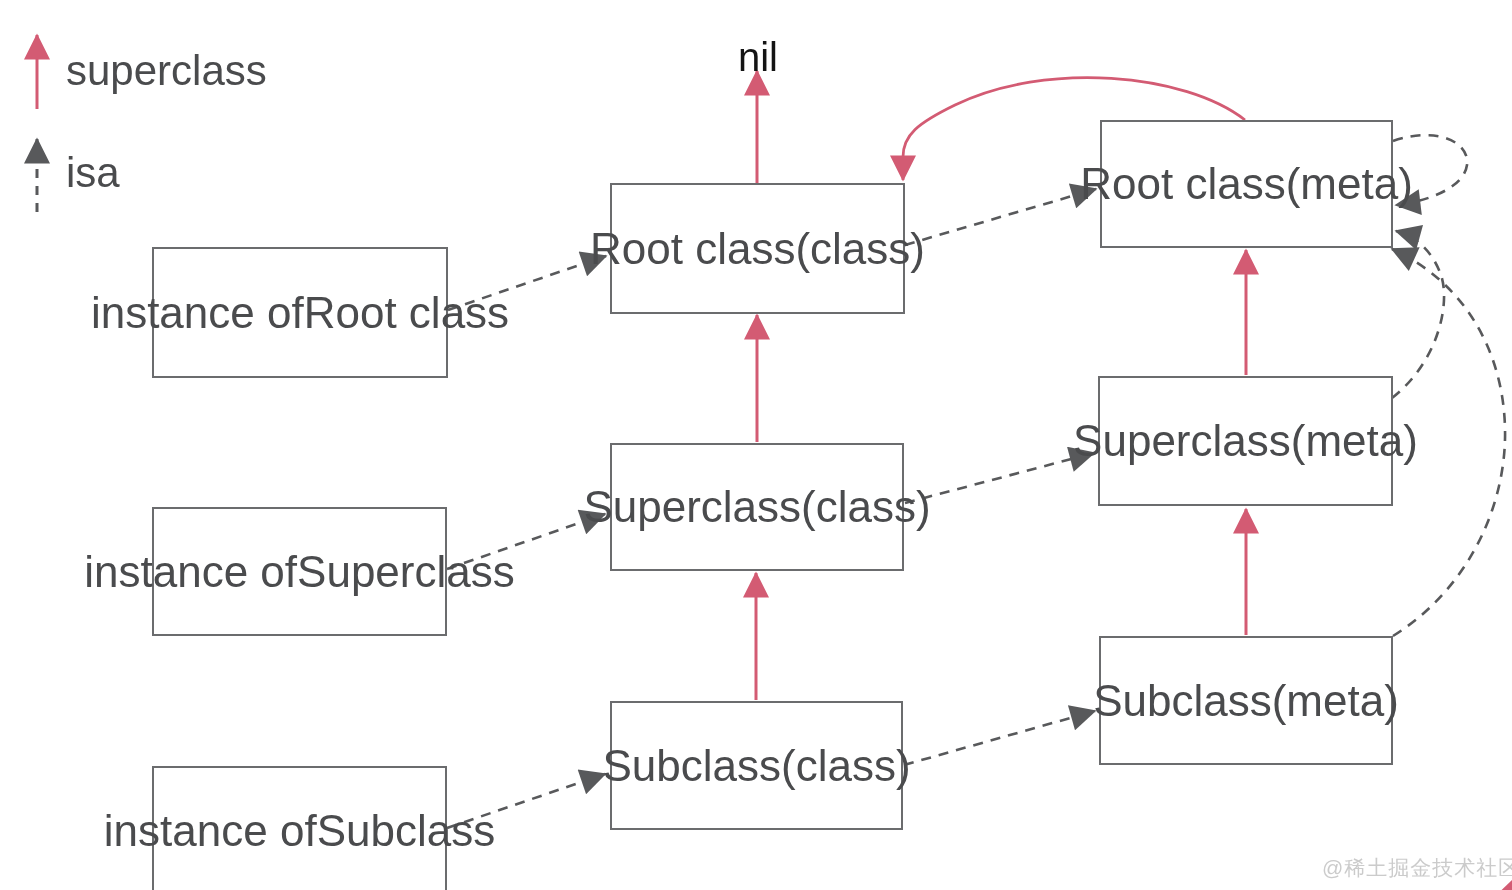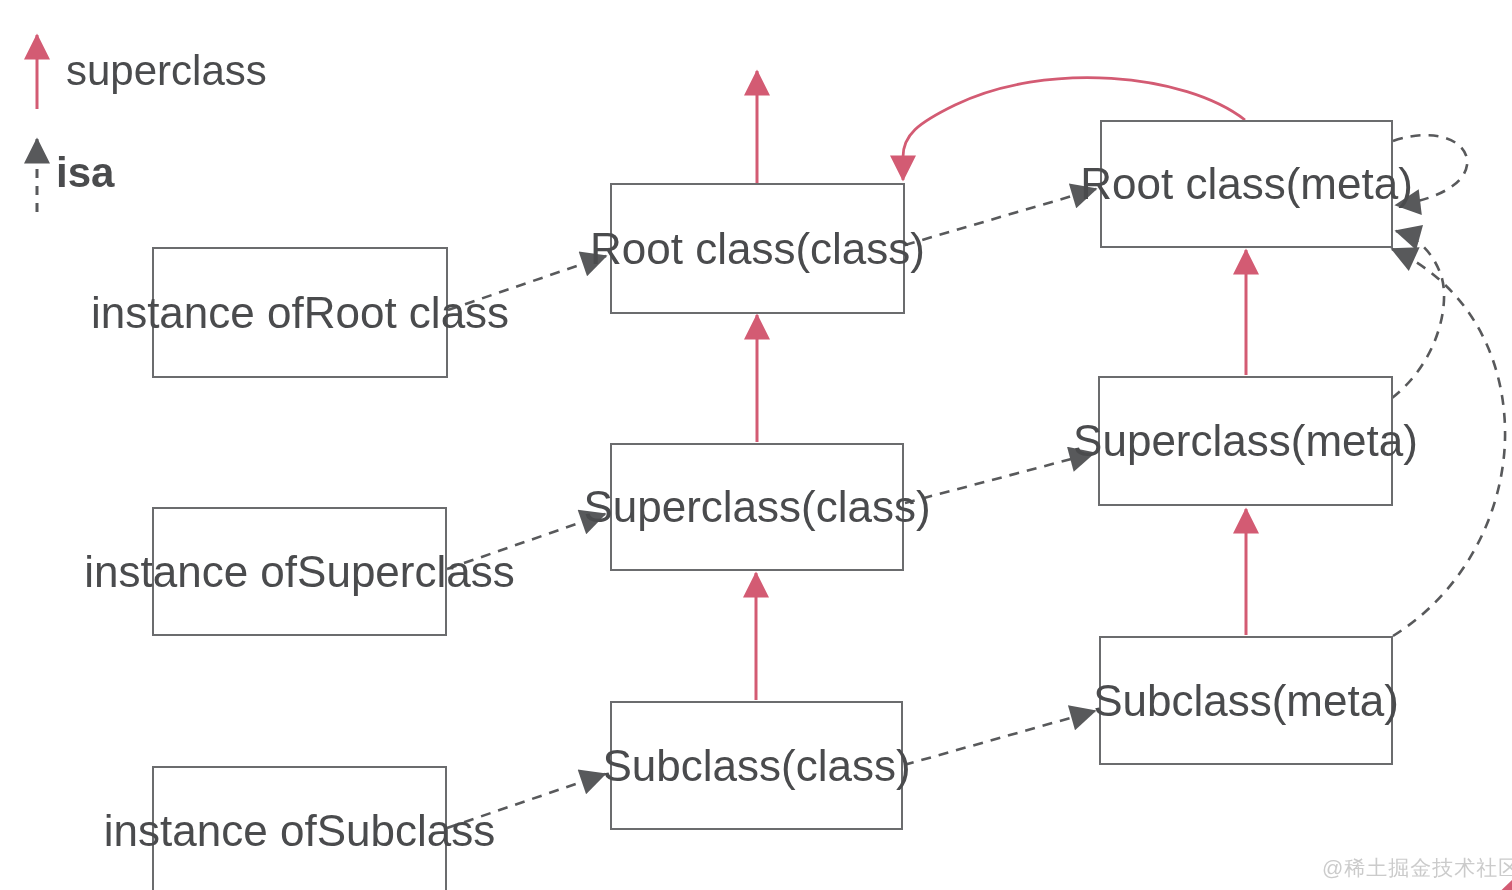--- a/index.html
+++ b/index.html
@@ -47,21 +47,21 @@
     font-size: 40px;
     color: #141414;
   }
   .legend-label {
     position: absolute;
     font-size: 42px;
     color: #4a4b4d;
     white-space: nowrap;
   }
   .legend-label.superclass { left: 66px; top: 34px; }
-  .legend-label.isa        { left: 56px; top: 136px; font-weight: bold; }
+  .legend-label.isa        { left: 66px; top: 136px; }
   .watermark {
     position: absolute;
     left: 1322px;
     top: 841px;
     font-size: 21px;
     color: #cbcbcb;
     letter-spacing: 1px;
     white-space: nowrap;
   }
   
@@ -109,20 +109,21 @@
     <path d="M1393,128 C1437,113 1470,129 1467,152 C1464,174 1430,188 1396,192" fill="none" stroke-width="2.6" stroke-dasharray="10 8" marker-end="url(#head-gray)" stroke="#58595b"></path>
     <path d="M1392,385 C1437,350 1451,292 1441,262 C1433,240 1418,224 1396,218" fill="none" stroke-width="2.6" stroke-dasharray="10 8" marker-end="url(#head-gray)" stroke="#58595b"></path>
     <path d="M1393,623 C1470,575 1507,490 1505,415 C1503,335 1462,268 1392,236" fill="none" stroke-width="2.6" stroke-dasharray="10 8" marker-end="url(#head-gray)" stroke="#58595b"></path>
 
     <polygon points="1512,867 1512,890 1488,890" fill="#d35b73"></polygon>
   </svg>
 
   <div class="legend-label superclass">superclass</div>
   <div class="legend-label isa">isa</div>
 
+  <div class="nil-label">nil</div>
 
   <div class="node" id="n-instance-root">
     <span>instance of</span>
     <span>Root class</span>
   </div>
   <div class="node" id="n-instance-super">
     <span>instance of</span>
     <span>Superclass</span>
   </div>
   <div class="node" id="n-instance-sub">

